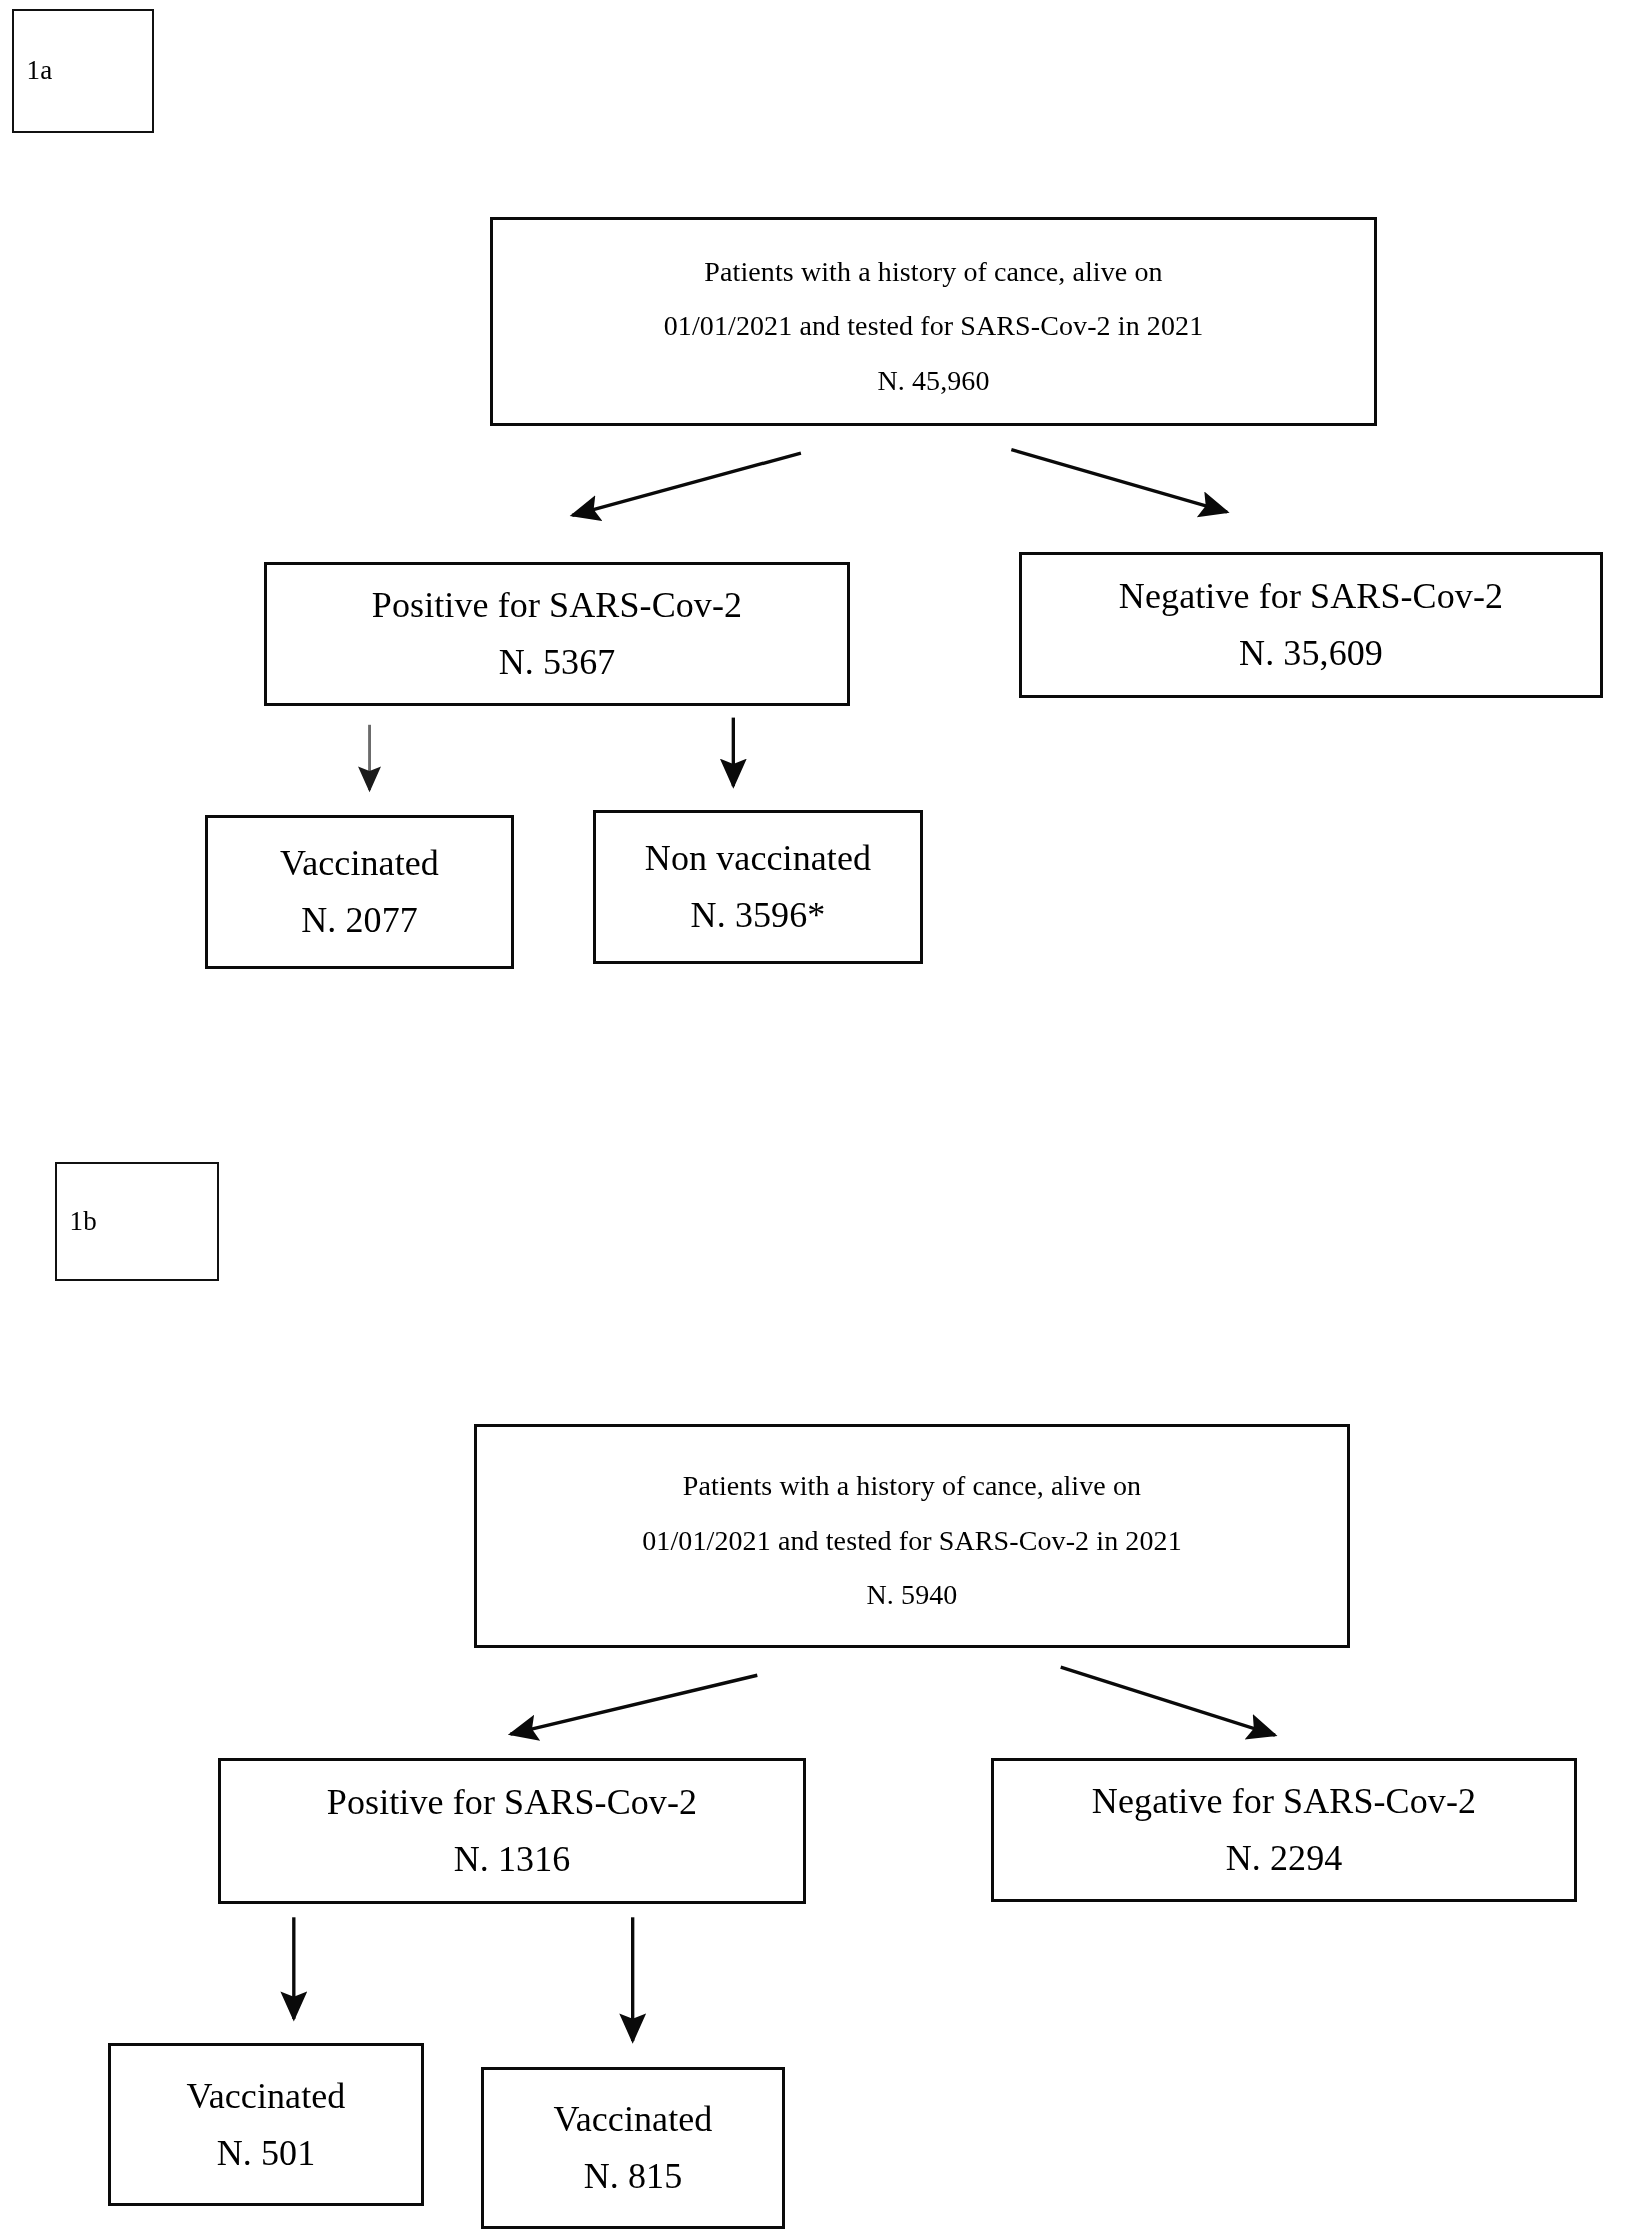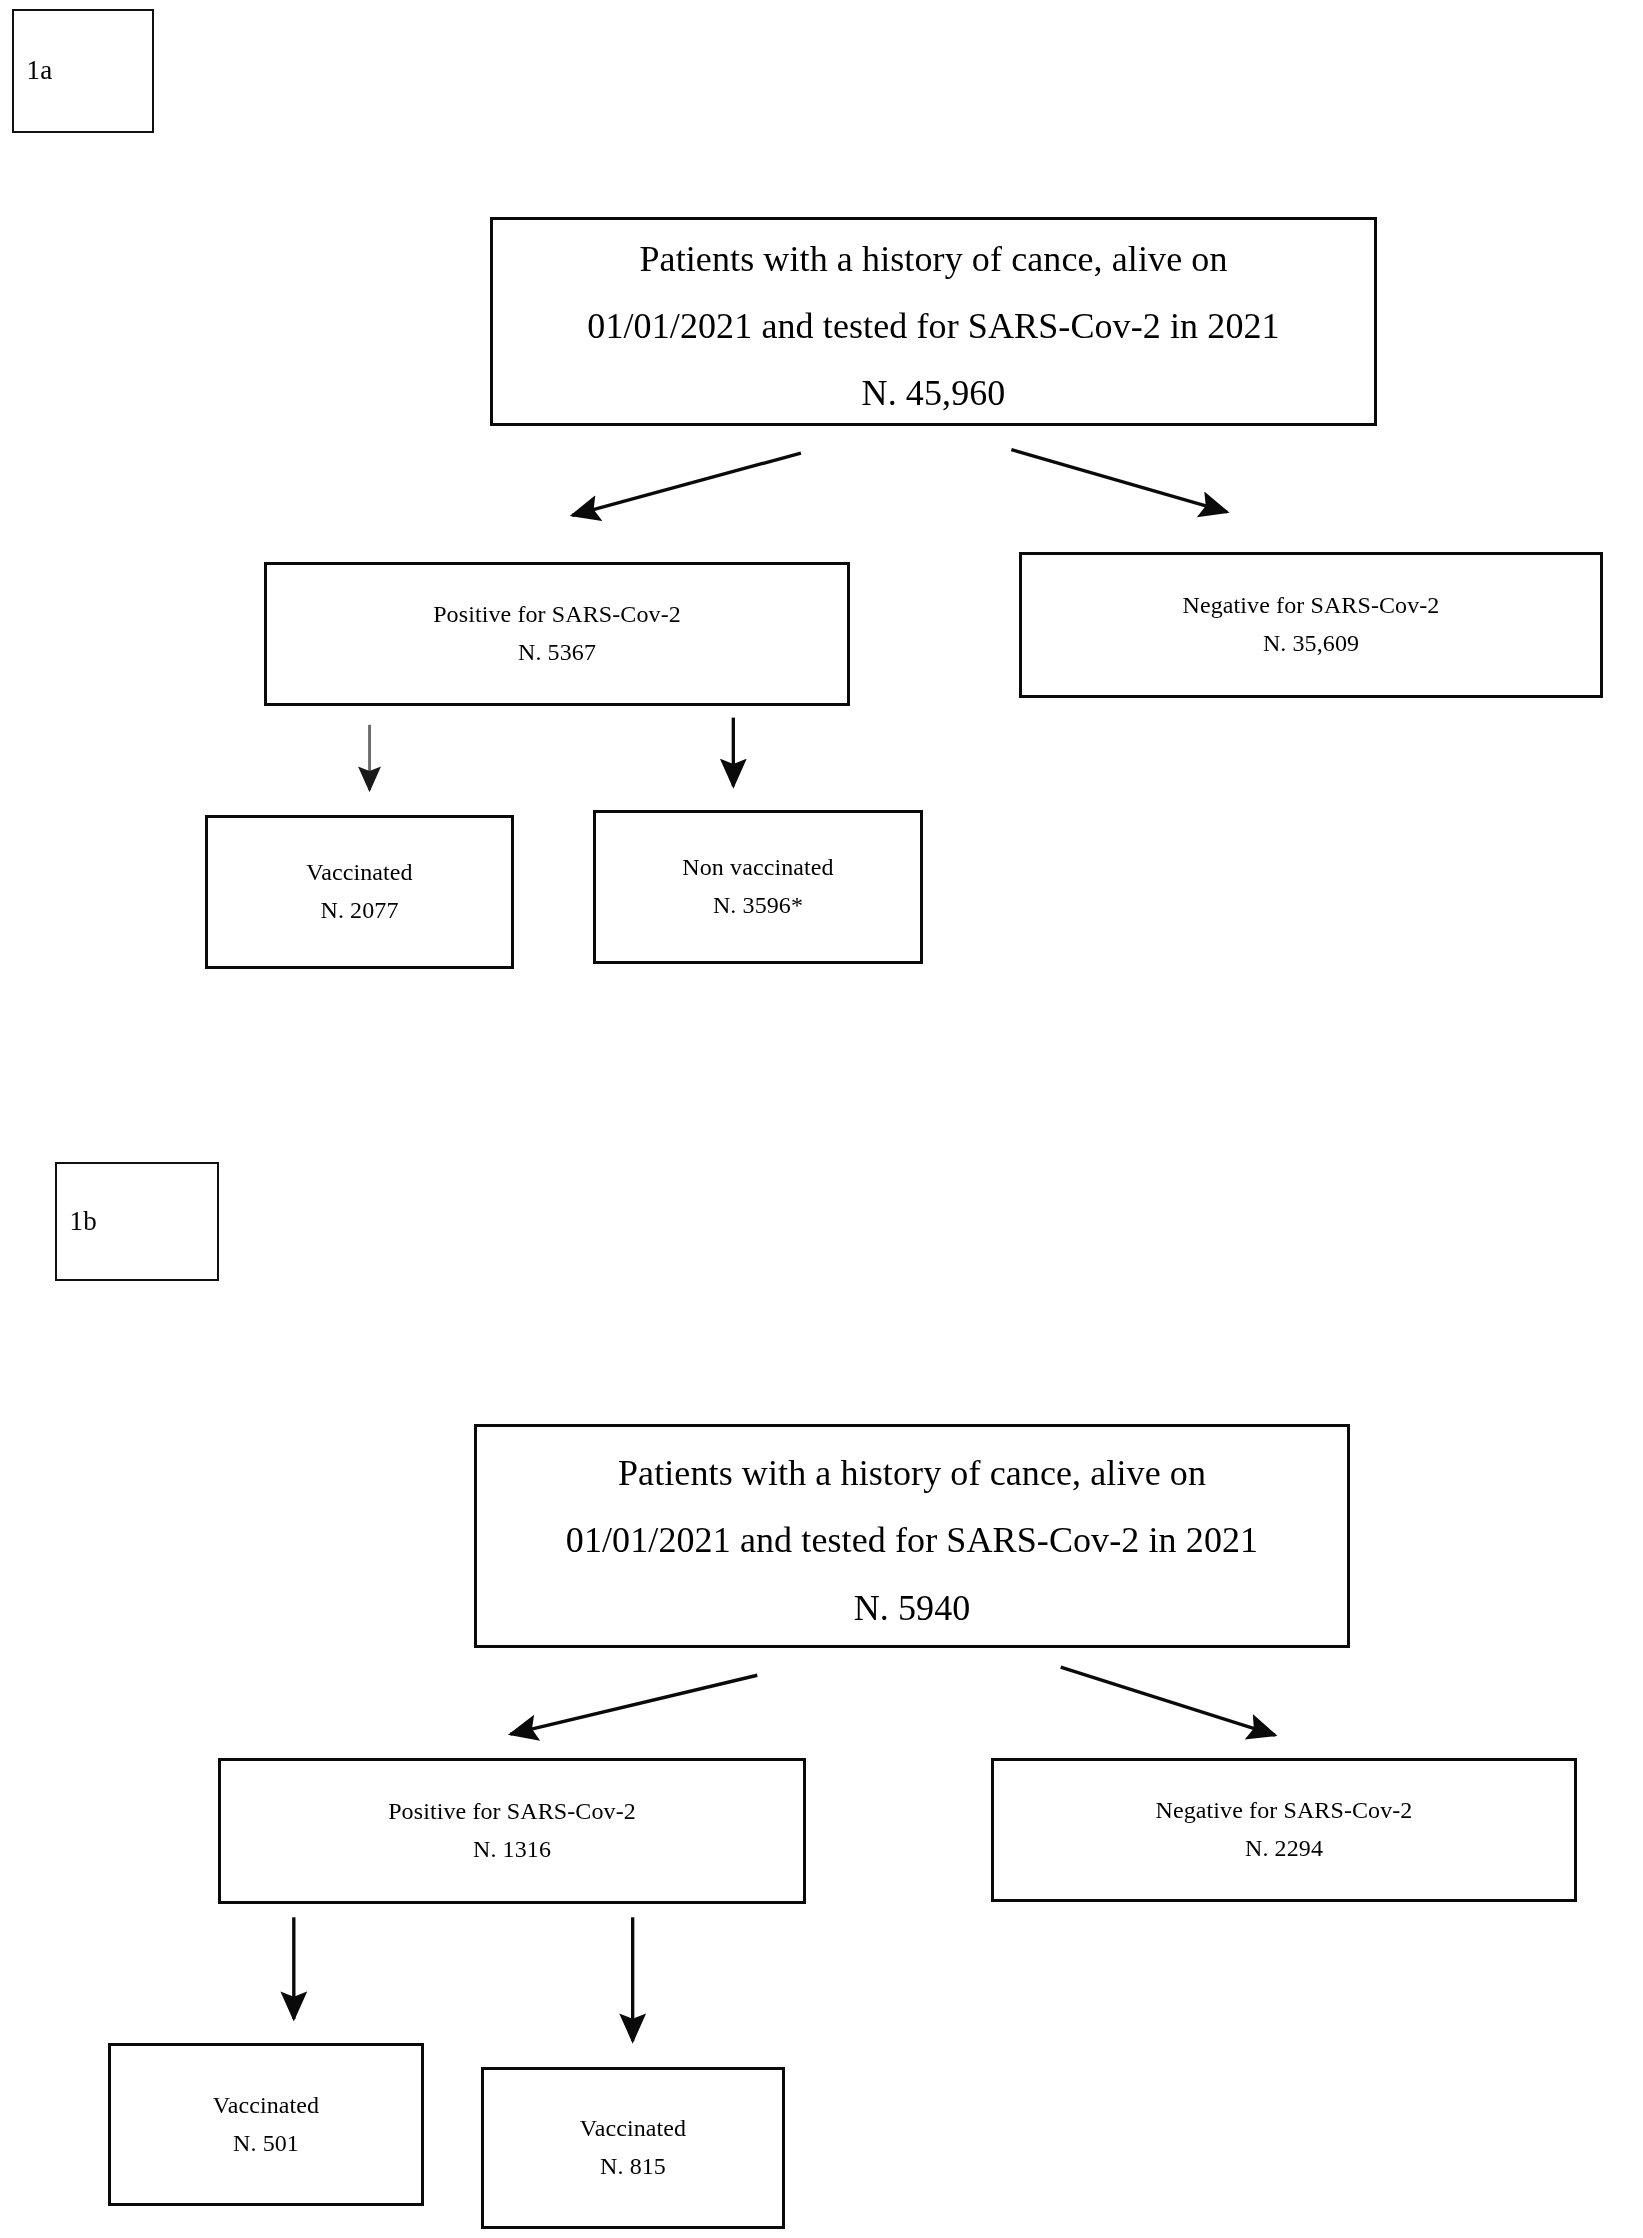--- a/index.html
+++ b/index.html
@@ -35,28 +35,28 @@
     position: absolute;
     border: 3.4px solid #0a0a0a;
     background: #ffffff;
     box-sizing: border-box;
     display: flex;
     flex-direction: column;
     align-items: center;
     justify-content: center;
   }
   .node .line {
-    font-size: 24px;
+    font-size: 36px;
     line-height: 1.58;
     text-align: center;
     white-space: nowrap;
     letter-spacing: 0.1px;
   }
   .node.node-top .line {
-    font-size: 36px;
+    font-size: 28px;
     line-height: 1.62;
     margin-top: 9px;
   }
   svg.edges {
     position: absolute;
     left: 0;
     top: 0;
     width: 1644px;
     height: 2239px;
     pointer-events: none;

